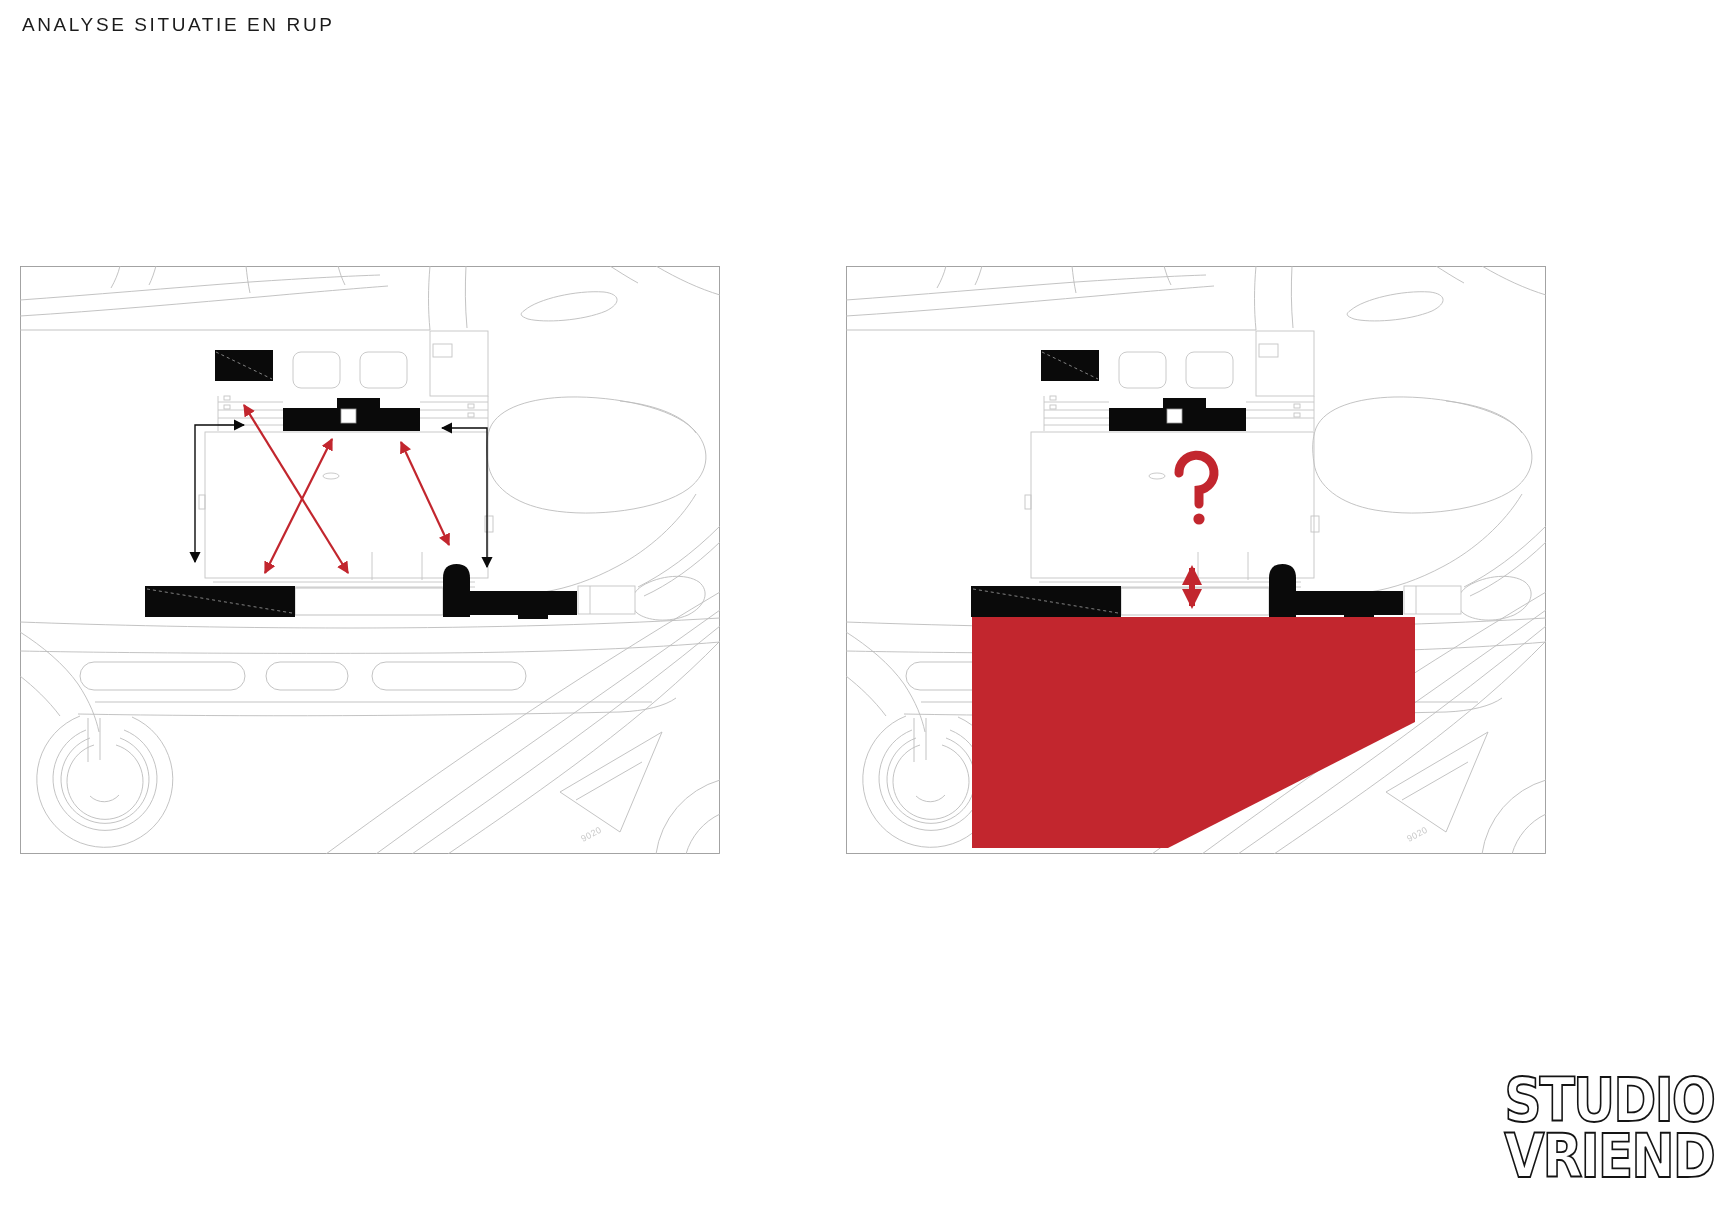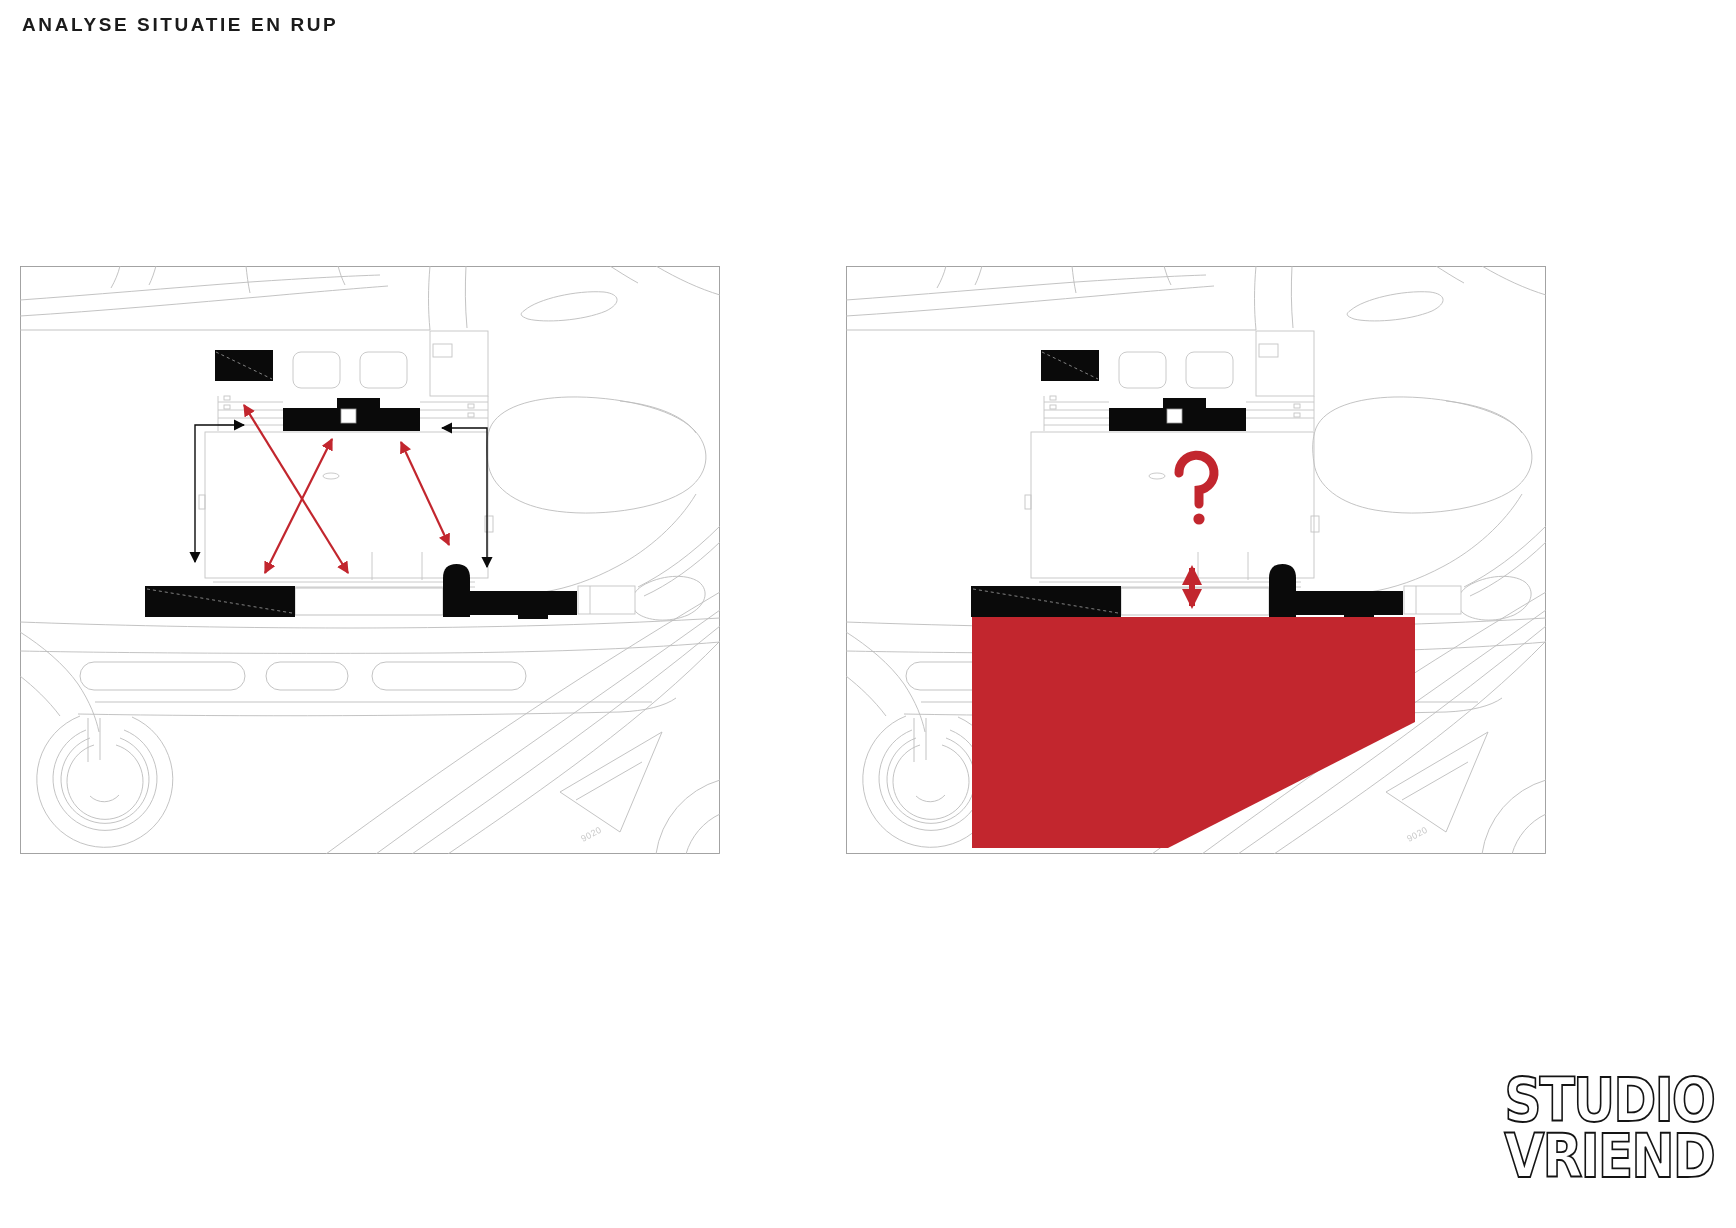--- a/index.html
+++ b/index.html
@@ -1,18 +1,18 @@
 <!DOCTYPE html>
 <html><head>
 <meta charset="utf-8">
 <style>
   html,body{margin:0;padding:0;background:#ffffff;}
   .canvas{position:relative;width:1736px;height:1228px;background:#ffffff;overflow:hidden;
           font-family:"Liberation Sans",sans-serif;}
-  .page-title{position:absolute;left:22px;top:14px;font-size:19px;font-weight:700;
+  .page-title{position:absolute;left:22px;top:14px;font-size:19px;font-weight:400;
               letter-spacing:2.6px;color:#1b1b1b;white-space:nowrap;}
   .panel{position:absolute;top:266px;}
   .panel.left{left:20px;}
   .panel.right{left:846px;}
   .logo{position:absolute;left:1422px;top:1064px;}
   svg text.maplbl{font-family:"Liberation Sans",sans-serif;font-size:9px;fill:#c9c9c9;letter-spacing:.5px;}
   svg text.logotxt{font-family:"DejaVu Sans",sans-serif;font-weight:bold;}
 </style>
 </head>
 <body>

